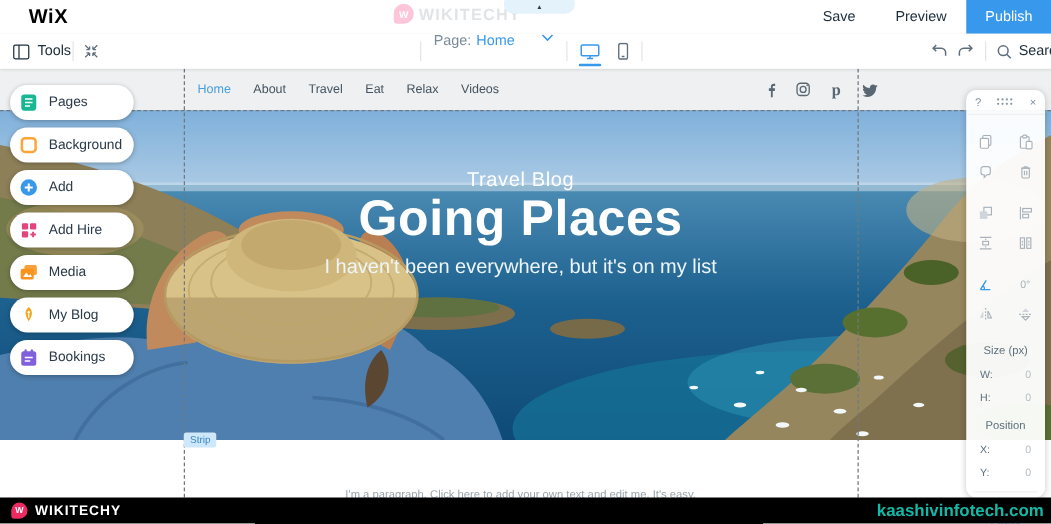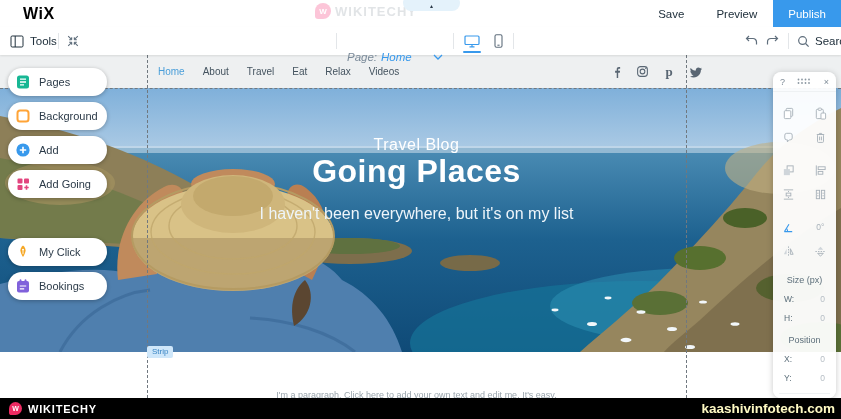--- a/index.html
+++ b/index.html
@@ -23,22 +23,22 @@
   .tooltip-frag{position:absolute;left:403px;top:-5px;width:57px;height:16px;background:#e4f2fb;
                 border-radius:8px;z-index:41;display:flex;align-items:flex-end;justify-content:center;}
   .tooltip-frag i{font-style:normal;font-size:6px;color:#2b3a48;line-height:9px;}
   
   .toolbar{position:absolute;top:27px;left:0;right:0;height:28px;background:#fff;z-index:40;
            box-shadow:0 1px 2px rgba(0,0,0,.10);}
   .toolbar .vdiv{position:absolute;top:6px;height:16px;border-left:1px solid #e3e6e9;}
   .tools-group{position:absolute;left:10px;top:0;height:28px;display:flex;align-items:center;gap:6px;
                font-size:11.5px;color:#20303c;cursor:pointer;}
   .expand-btn{position:absolute;left:66px;top:7px;cursor:pointer;}
-  .page-group{position:absolute;left:337px;top:16px;width:116px;height:28px;display:flex;align-items:center;
-              padding:0 10px;box-sizing:border-box;font-size:11.5px;cursor:pointer;font-style:italic;}
+  .page-group{position:absolute;left:337px;top:0;width:116px;height:28px;display:flex;
+              padding:0 10px;box-sizing:border-box;font-size:11.5px;cursor:pointer;}
   .page-label{color:#7a8a99;margin-right:4px;}
   .page-value{color:#3899ec;}
   .page-group .chev{margin-left:auto;}
   .device-group{position:absolute;left:453px;top:0;width:60px;height:28px;display:flex;align-items:center;
                 justify-content:center;gap:14px;}
   .dev-desktop{position:relative;cursor:pointer;}
   .dev-underline{position:absolute;left:-1px;bottom:-5px;width:18px;height:2px;background:#3899ec;border-radius:1px;}
   .history-undo{position:absolute;left:744px;top:7px;cursor:pointer;}
   .history-redo{position:absolute;left:766px;top:7px;cursor:pointer;}
   .search-group{position:absolute;left:797px;top:0;height:28px;display:flex;align-items:center;gap:5px;
@@ -48,21 +48,21 @@
   .site-nav{position:absolute;left:158px;top:0;height:33px;display:flex;align-items:center;gap:18px;
             font-size:10px;color:#44535f;}
   .site-nav .nav-item{cursor:pointer;white-space:nowrap;}
   .site-nav .active{color:#4a9ed9;}
   .social-bar{position:absolute;left:608px;top:0;height:33px;display:flex;align-items:center;gap:13px;color:#596673;}
   .social-bar .sicon{width:14px;height:14px;display:flex;align-items:center;justify-content:center;cursor:pointer;
                      font-size:12px;color:#596673;}
   .hero{position:absolute;top:88px;left:0;width:841px;height:264px;z-index:1;overflow:hidden;}
   .hero-text{position:absolute;left:147px;width:539px;text-align:center;color:#fff;z-index:6;pointer-events:none;}
   .kicker{top:136px;font-size:16px;letter-spacing:.5px;}
-  .hero-title{top:153px;font-size:32px;font-weight:700;letter-spacing:.5px;}
+  .hero-title{top:153px;font-size:40px;font-weight:700;letter-spacing:.5px;}
   .hero-sub{top:205px;font-size:16px;color:#eef5fa;}
   .guide-h{position:absolute;top:88px;left:0;width:841px;height:0;border-top:1px dashed #70787f;z-index:4;}
   .guide-v{position:absolute;top:55px;height:343px;width:0;border-left:1px dashed #70787f;z-index:4;}
   .strip-label{position:absolute;left:147px;top:346px;background:#cfe7fa;color:#3b86c4;font-size:8px;
                padding:1px 5px 2px;border-radius:2px;z-index:21;cursor:pointer;}
   .white-section{position:absolute;top:352px;left:0;width:841px;height:46px;background:#fff;z-index:2;}
   .paragraph-placeholder{position:absolute;top:390px;left:147px;width:539px;text-align:center;
                          font-size:9px;color:#9aa5ad;z-index:2;}
   
   .pill{position:absolute;left:8px;width:99px;height:28px;border-radius:14px;background:#fff;
@@ -84,21 +84,21 @@
   .field .fval{color:#b6bec5;cursor:text;}
   .panel-div{border-top:1px solid #eef1f3;margin:10px 6px 0;}
   .show-all{color:#3899ec;font-size:8.5px;text-align:center;margin-top:6px;line-height:1.25;
             padding:0 6px;cursor:pointer;}
   
   .footer{position:absolute;top:398px;left:0;width:841px;height:21px;background:#000;z-index:60;
           display:flex;align-items:center;}
   .f-badge{width:13px;height:13px;margin-left:9px;border-radius:50% 50% 50% 20%;background:#ee2a62;
            color:#fff;font-size:7px;font-weight:800;display:flex;align-items:center;justify-content:center;}
   .f-brand{color:#fff;font-size:11px;font-weight:800;letter-spacing:.8px;margin-left:6px;}
-  .f-site{margin-left:auto;margin-right:6px;color:#fef9c3;font-size:13.5px;font-weight:700;}
+  .f-site{margin-left:auto;margin-right:6px;color:#14b8a6;font-size:13.5px;font-weight:700;}
   svg{display:block;}
 </style>
 </head>
 <body>
 
 <div id="app">
 
   <div class="hero">
     <svg width="841" height="264" viewBox="0 0 841 264" preserveAspectRatio="none">
       <defs>
@@ -239,29 +239,37 @@
     <svg width="16" height="16" viewBox="0 0 16 16">
         <g fill="#e2447e">
           <rect x="2.5" y="2.5" width="5" height="5" rx="1"></rect>
           <rect x="9" y="2.5" width="5" height="5" rx="1"></rect>
           <rect x="2.5" y="9" width="5" height="5" rx="1"></rect>
         </g>
         <g stroke="#e2447e" stroke-width="1.6">
           <path d="M11.5 9.3v4.4M9.3 11.5h4.4"></path>
         </g>
       </svg>
-    <span class="plabel">Add Going</span>
+    <span class="plabel">Add Hire</span>
+  </div>
+  <div class="pill" style="top:204px;">
+    <svg width="16" height="16" viewBox="0 0 16 16">
+        <rect x="4.5" y="2" width="10" height="8" rx="1.5" fill="#f7a13d"></rect>
+        <rect x="1.5" y="5" width="10.5" height="8.5" rx="1.5" fill="#fb921d"></rect>
+        <path d="M3.5 11.5 L6 8 L8 10.5 L9.3 9.2 L10.5 11.5 Z" fill="#fff"></path>
+      </svg>
+    <span class="plabel">Media</span>
   </div>
   <div class="pill" style="top:238px;">
     <svg width="16" height="16" viewBox="0 0 16 16">
         <path d="M8 1.5 C11 4 11.8 7.2 8 13 C4.2 7.2 5 4 8 1.5 Z" fill="#f5a623"></path>
         <circle cx="8" cy="5.8" r="1" fill="#fff"></circle>
         <path d="M8 6.8v3.4" stroke="#fff" stroke-width="0.9"></path>
       </svg>
-    <span class="plabel">My Click</span>
+    <span class="plabel">My Blog</span>
   </div>
   <div class="pill" style="top:272px;">
     <svg width="16" height="16" viewBox="0 0 16 16">
         <rect x="2" y="3" width="12" height="11.5" rx="2" fill="#8061db"></rect>
         <rect x="4.6" y="1.3" width="1.8" height="3.2" rx="0.9" fill="#8061db"></rect>
         <rect x="9.6" y="1.3" width="1.8" height="3.2" rx="0.9" fill="#8061db"></rect>
         <g stroke="#fff" stroke-width="1.2">
           <path d="M4.8 8h6.4M4.8 10.8h4.4"></path>
         </g>
       </svg>

